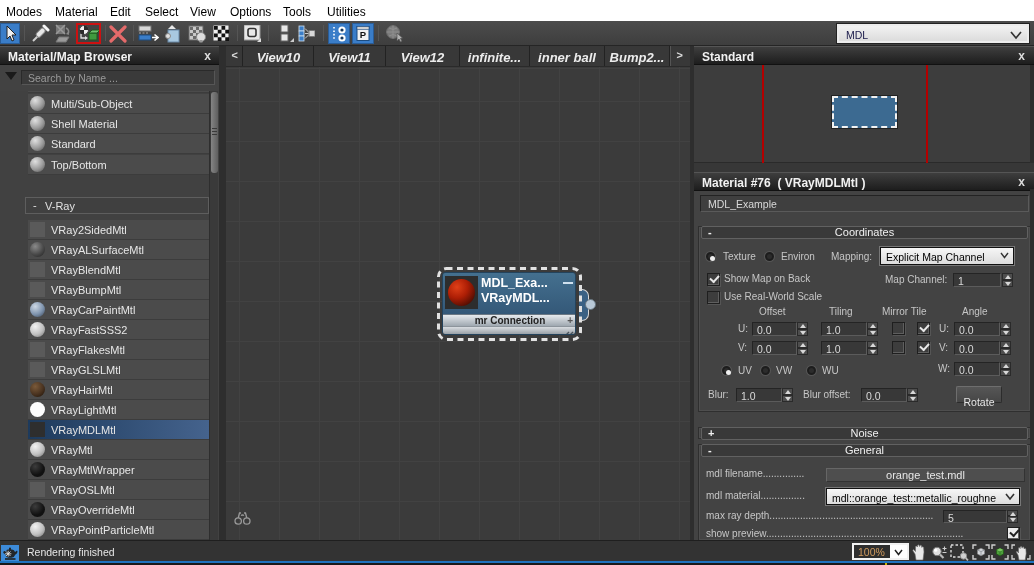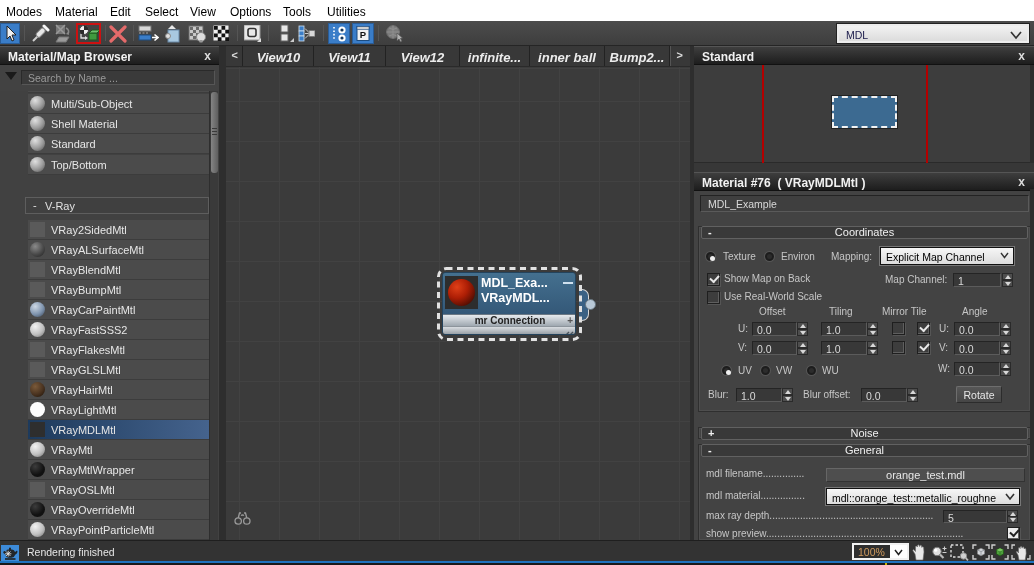--- a/index.html
+++ b/index.html
@@ -532,21 +532,21 @@
           <div class="dn" style="top:7px;height:7px;"></div>
         </div>
 <div class="lab" style="left:109px;top:217px;">Blur offset:</div>
 <div class="field" style="left:167px;top:216px;width:46px;height:14px;">
           <span class="v">0.0</span>
         </div>
 <div class="spin" style="left:213px;top:216px;height:14px;">
           <div class="up" style="top:0;height:7px;"></div>
           <div class="dn" style="top:7px;height:7px;"></div>
         </div>
-<div class="btn" style="left:262px;top:214px;width:46px;height:17px;padding-top:2px;">Rotate</div>
+<div class="btn" style="left:262px;top:214px;width:46px;height:17px;padding-top:9px;">Rotate</div>
 <div class="groupbox" style="left:4px;top:255px;width:333px;height:12px;"></div>
 <div class="rollhead" style="top:255px;">
           <span class="pm">+</span>
           <span class="hl">Noise</span>
         </div>
 <div class="groupbox" style="left:4px;top:272px;width:333px;height:96px;border-bottom:none;"></div>
 <div class="rollhead" style="top:272px;">
           <span class="pm">-</span>
           <span class="hl">General</span>
         </div>

